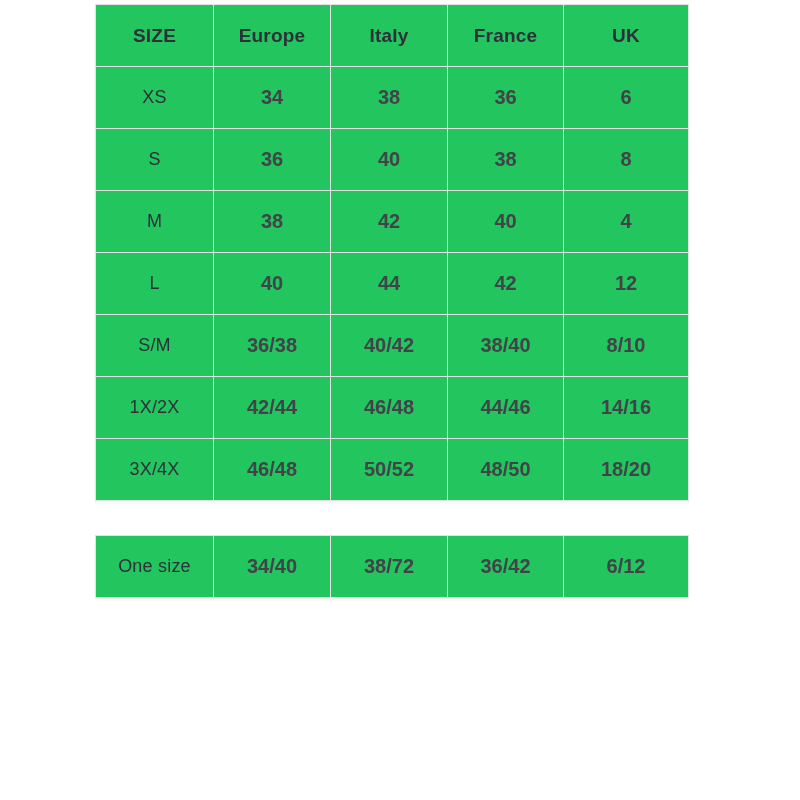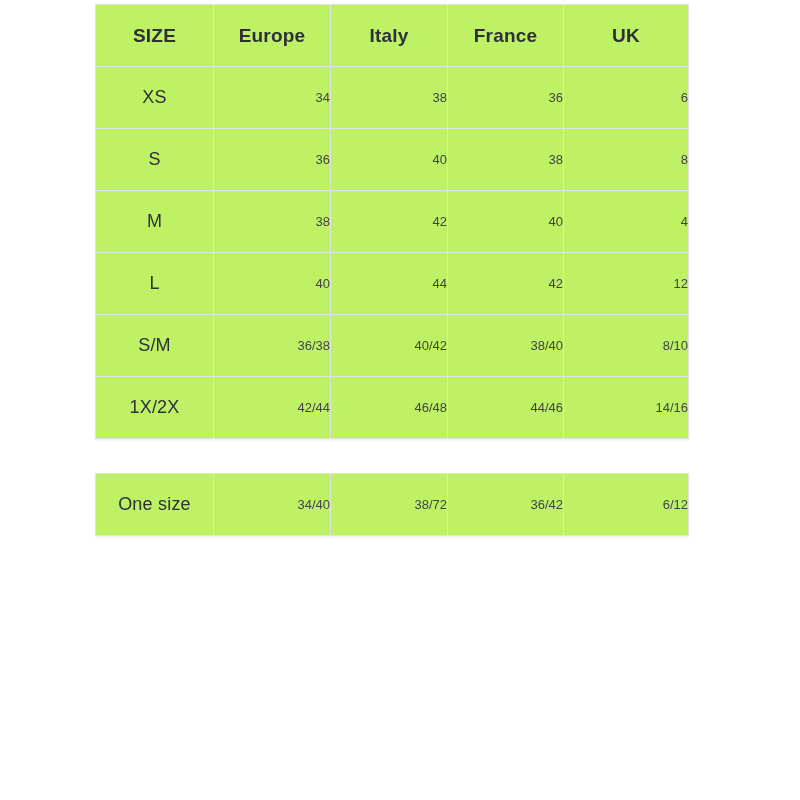--- a/index.html
+++ b/index.html
@@ -14,21 +14,21 @@
   .page {
     position: relative;
     width: 800px;
     height: 800px;
     overflow: hidden;
   }
   table {
     border-collapse: collapse;
     table-layout: fixed;
     margin-left: 95px;
-    background: #bef264;
+    background: #22c55e;
     box-shadow: 0 2px 2px rgba(0,0,0,0.05);
   }
   table.main { margin-top: 4px; }
   table.special { margin-top: 34px; }
   col.c-size   { width: 118px; }
   col.c-europe { width: 117px; }
   col.c-italy  { width: 117px; }
   col.c-france { width: 116px; }
   col.c-uk     { width: 125px; }
   th, td {
@@ -44,24 +44,23 @@
     color: #2e3039;
     letter-spacing: 0.2px;
   }
   th.row-label {
     font-size: 18px;
     font-weight: 400;
     color: #2e3039;
     letter-spacing: 0.2px;
   }
   td.val {
-    font-size: 13px;
-    font-weight: 400;
+    font-size: 20px;
+    font-weight: 700;
     color: #414349;
-    text-align: right;
   }
 </style>
 </head>
 <body>
 
 <div class="page">
 
   <table class="main">
     <colgroup>
       <col class="c-size">
@@ -115,20 +114,27 @@
         <td class="val">38/40</td>
         <td class="val">8/10</td>
       </tr>
       <tr>
         <th class="row-label">1X/2X</th>
         <td class="val">42/44</td>
         <td class="val">46/48</td>
         <td class="val">44/46</td>
         <td class="val">14/16</td>
       </tr>
+      <tr>
+        <th class="row-label">3X/4X</th>
+        <td class="val">46/48</td>
+        <td class="val">50/52</td>
+        <td class="val">48/50</td>
+        <td class="val">18/20</td>
+      </tr>
     </tbody>
   </table>
 
   <table class="special">
     <colgroup>
       <col class="c-size">
         <col class="c-europe">
         <col class="c-italy">
         <col class="c-france">
         <col class="c-uk">

